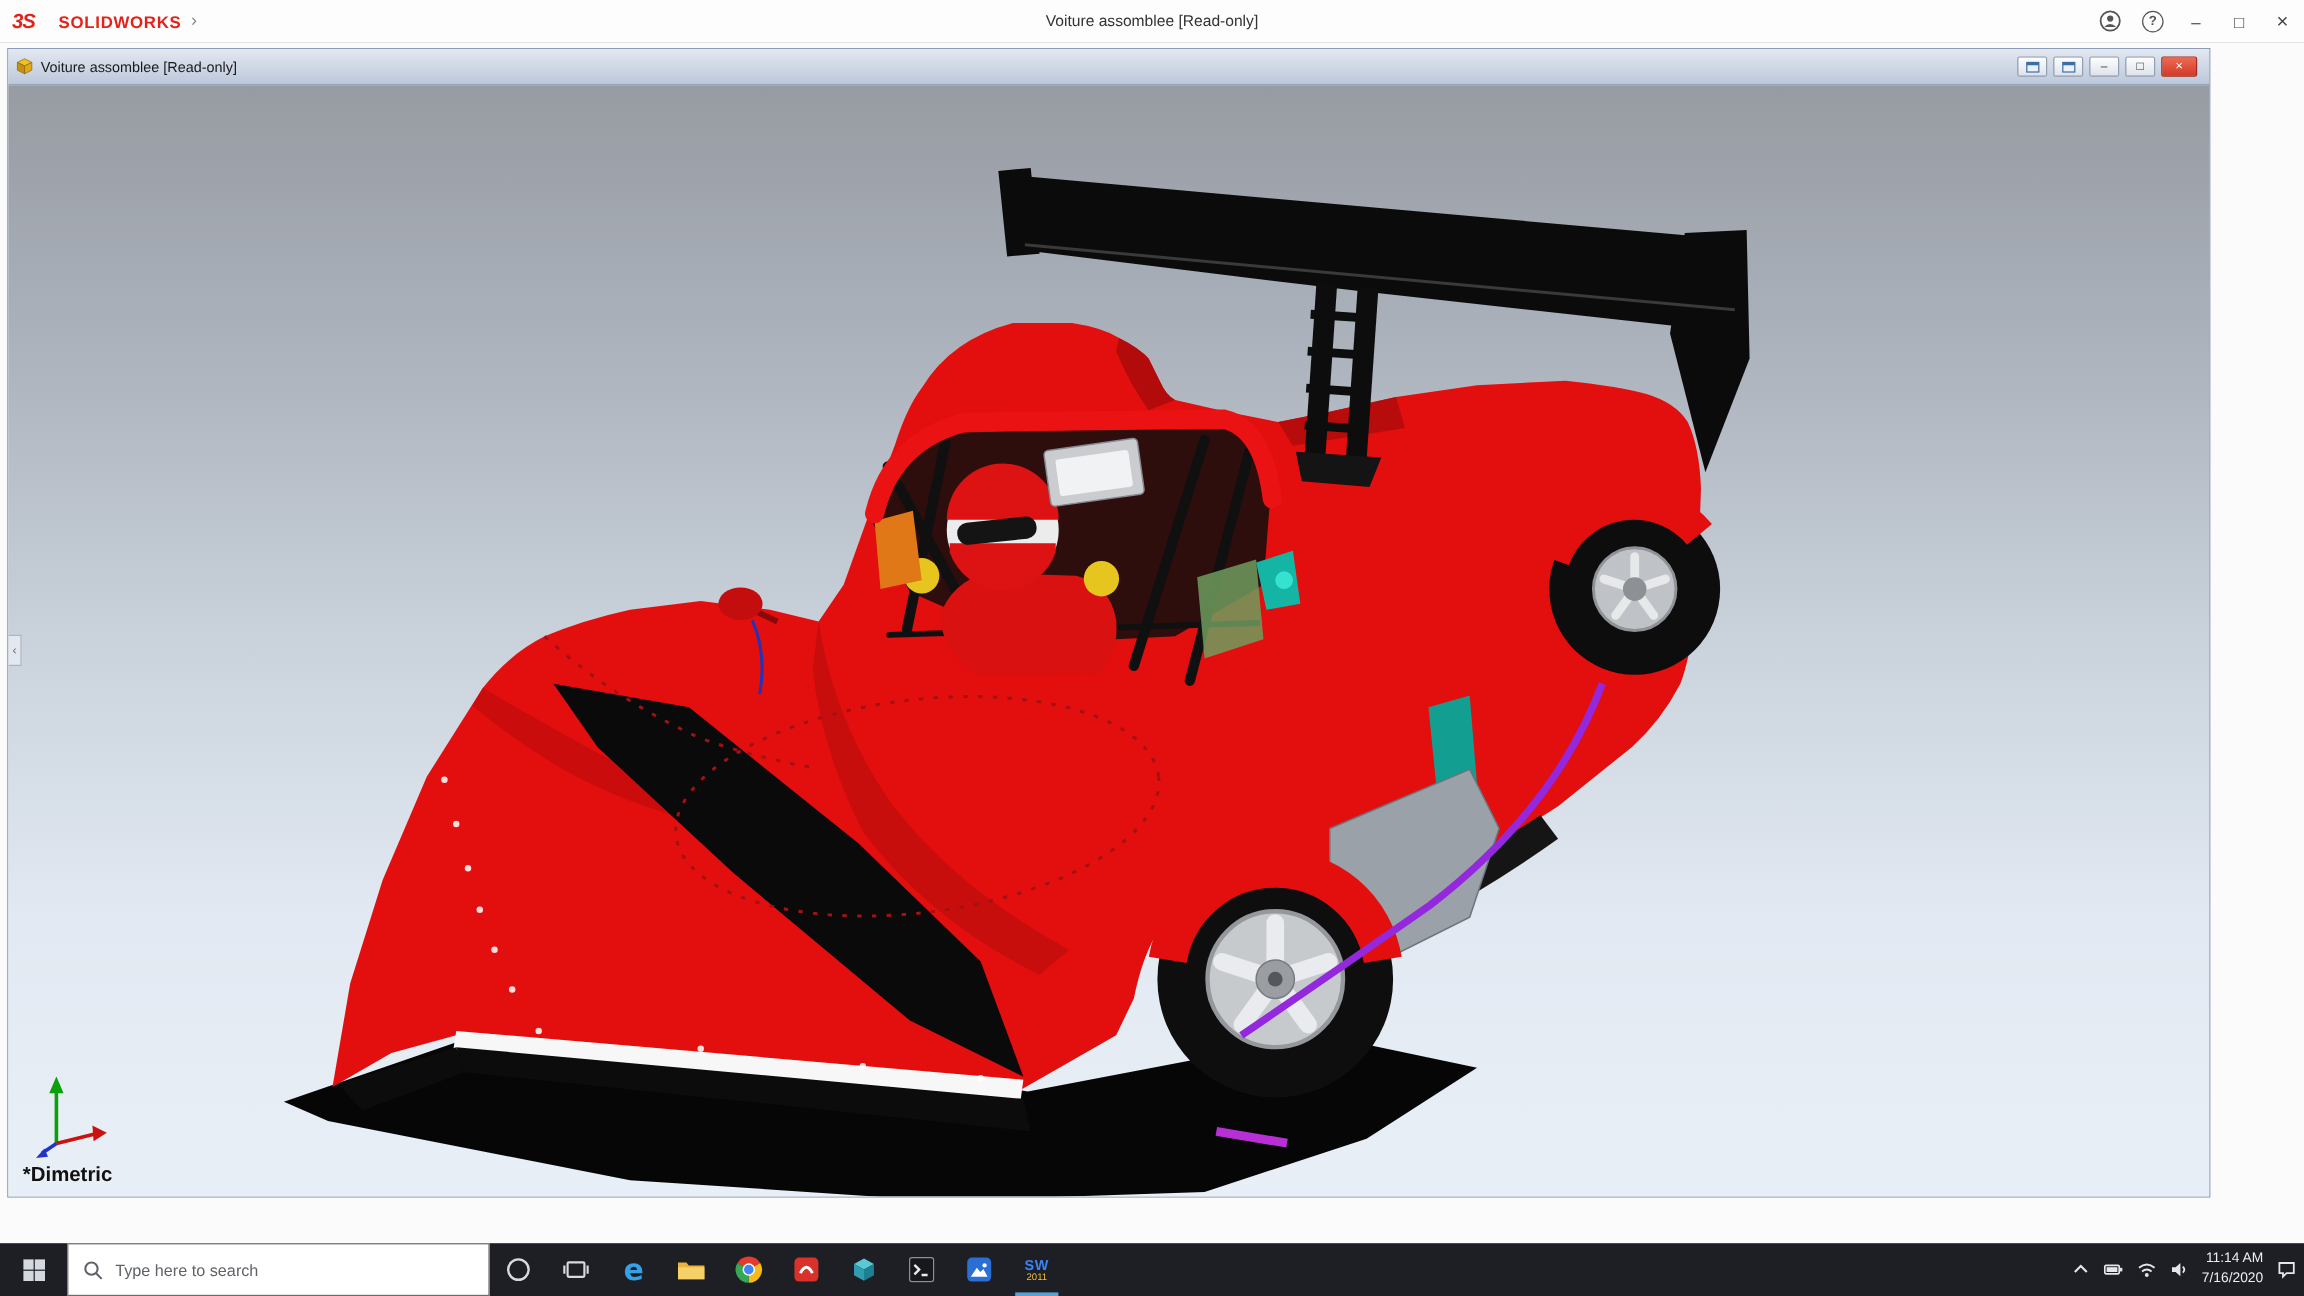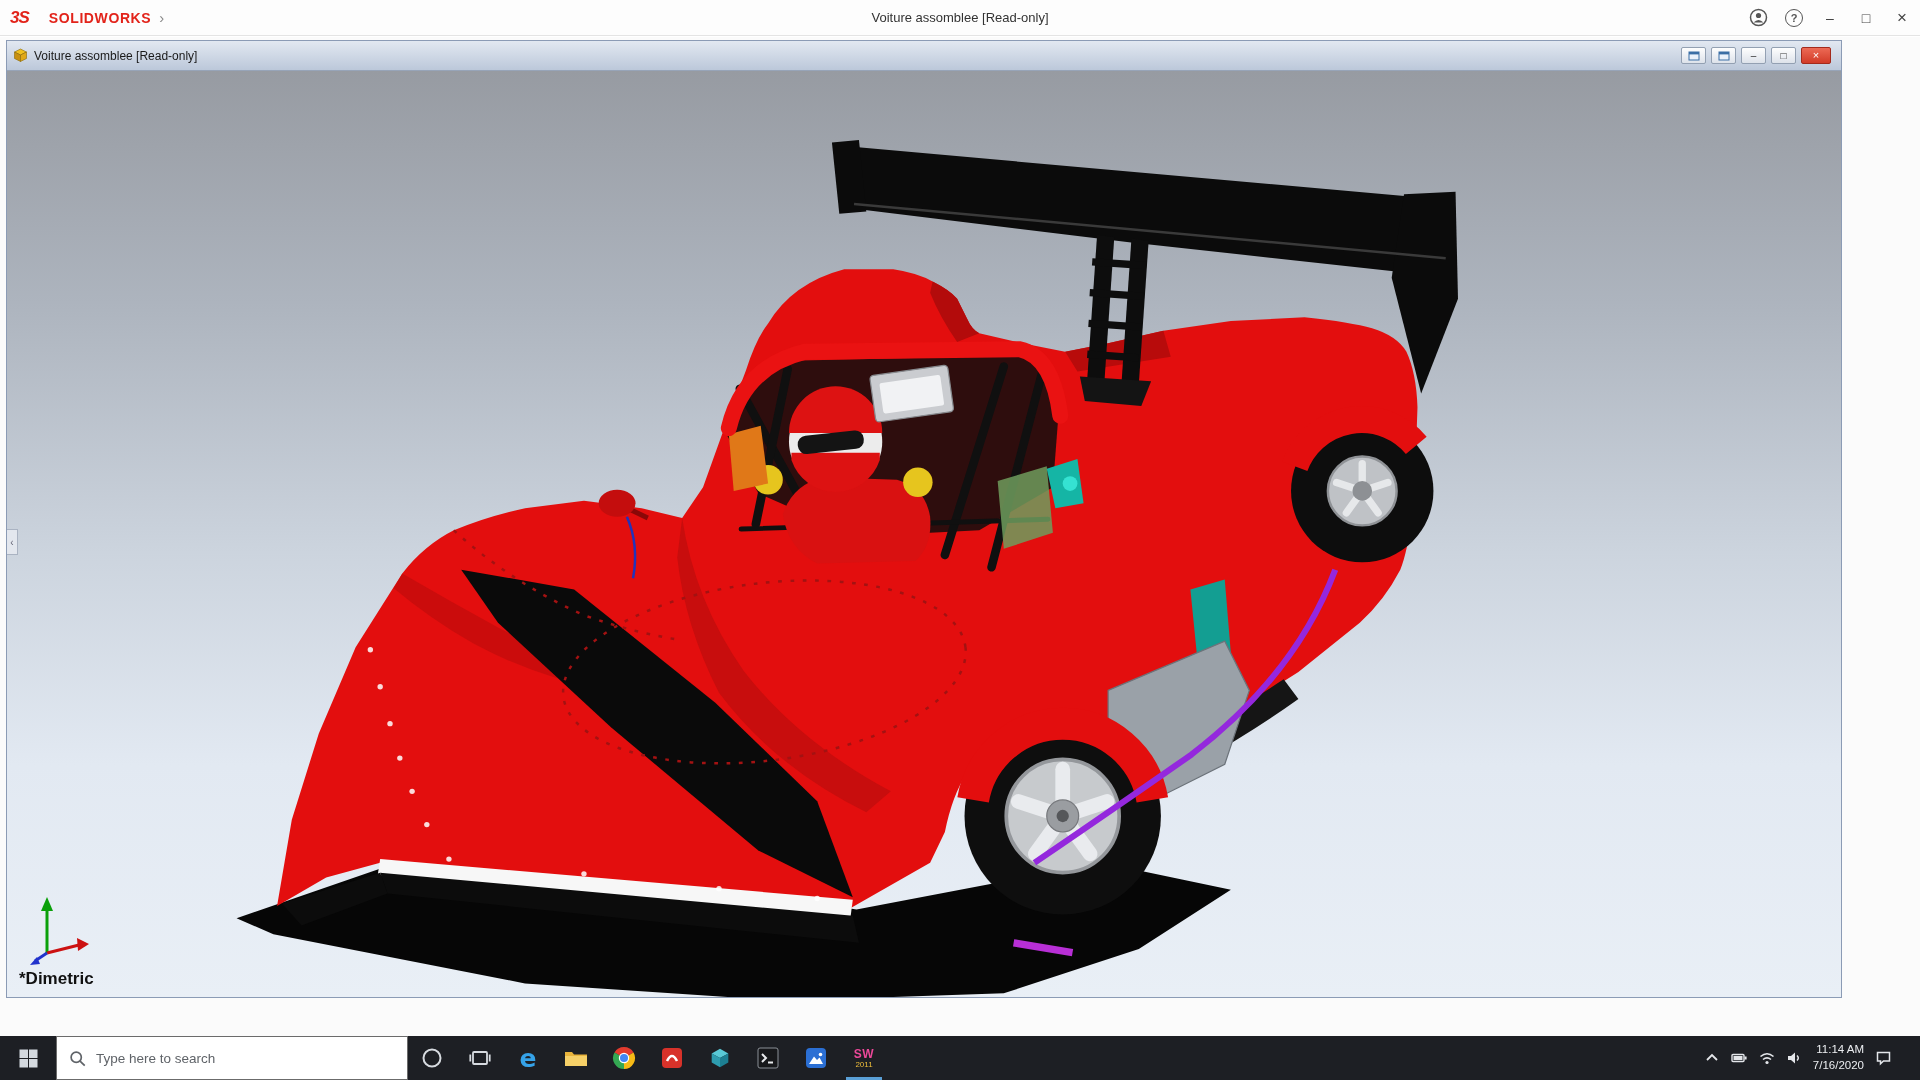--- a/index.html
+++ b/index.html
@@ -93,24 +93,24 @@
     border:none; outline:none; flex:1; font-size:13.5px; color:#444;
     font-family:"Liberation Sans", sans-serif; background:transparent;
   }
   .tb-search input::placeholder { color:#5f6368; opacity:1; }
   .tb-btn {
     width:48px; display:flex; align-items:center; justify-content:center;
     cursor:pointer; position:relative;
   }
   .edge-glyph { font-size:25px; font-weight:bold; color:#35a2e8; line-height:1; font-family:"DejaVu Sans", sans-serif; }
   .sw2020 { display:flex; flex-direction:column; align-items:center; justify-content:center; line-height:1; }
-  .sw-line1 { font-size:12px; font-weight:bold; color:#ec4899; letter-spacing:0.5px; }
+  .sw-line1 { font-size:12px; font-weight:bold; color:#3b82f6; letter-spacing:0.5px; }
   .sw-line2 { font-size:8px; color:#eebd3a; margin-top:1px; }
   .active-bar { position:absolute; bottom:0; left:6px; right:6px; height:3px; background:#5a9fd6; }
-  .tray { margin-left:auto; display:flex; align-items:center; gap:11px; padding-right:28px; }
+  .tray { margin-left:auto; display:flex; align-items:center; gap:11px; padding-right:6px; }
   .tray-btn { display:flex; align-items:center; justify-content:center; cursor:pointer; }
   .clock { text-align:right; font-size:11.5px; line-height:1.35; color:#eceef1; cursor:default; }
 </style>
 </head>
 <body>
 
 <div class="screen">
 
   <div class="titlebar">
     <div class="brand">

